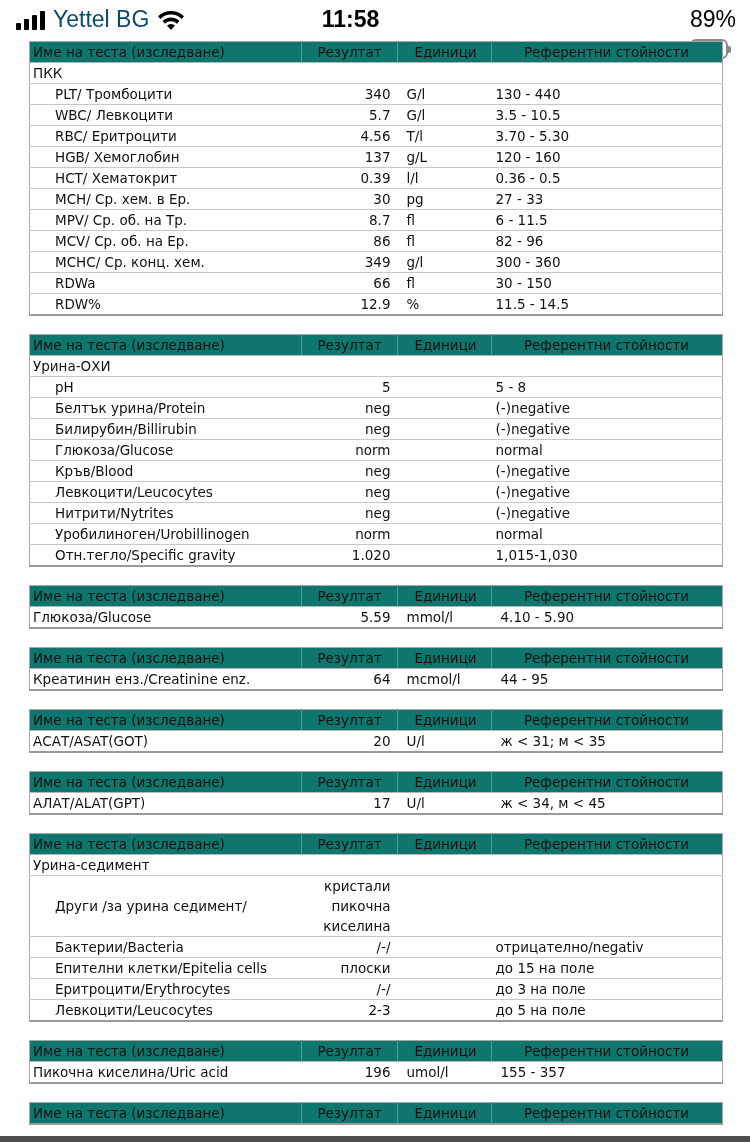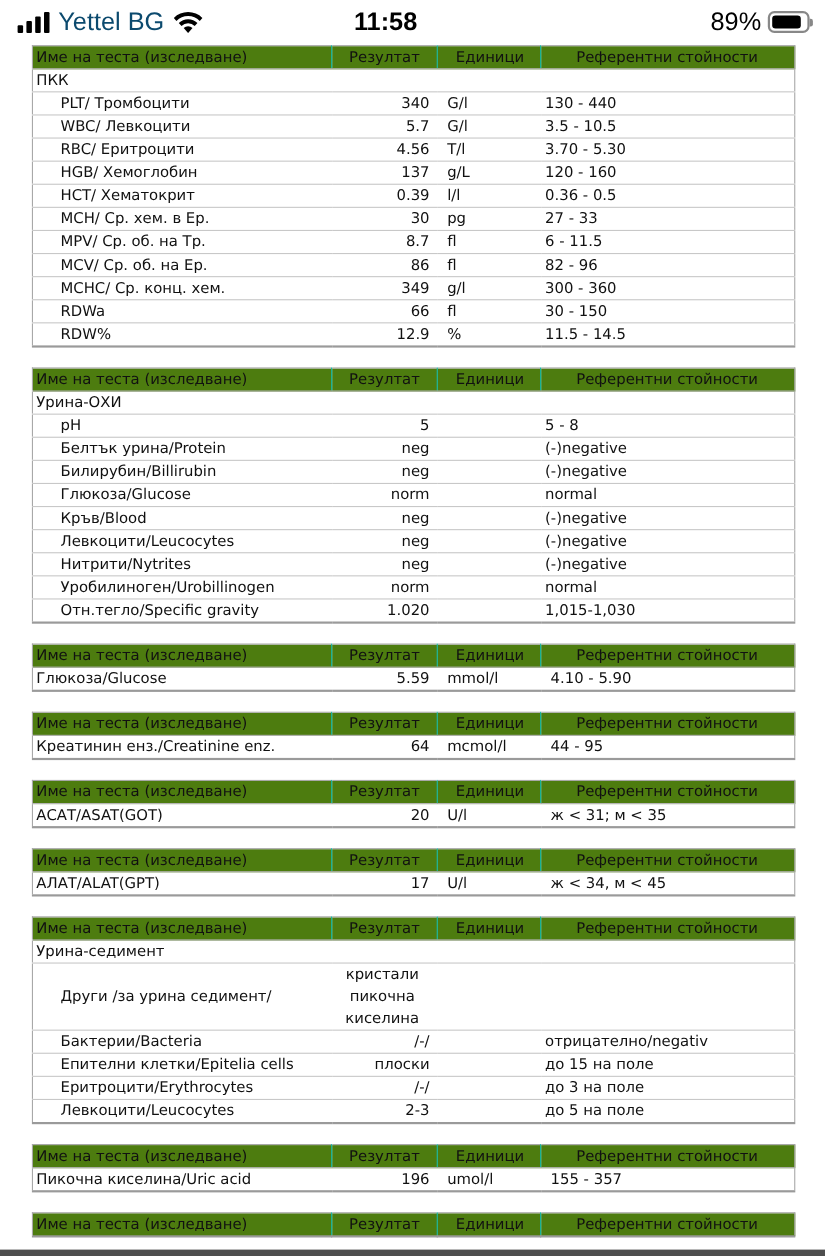--- a/index.html
+++ b/index.html
@@ -5,38 +5,38 @@
   * { box-sizing: border-box; margin: 0; padding: 0; }
   html, body { width: 750px; height: 1142px; background: #ffffff; overflow: hidden; }
   body { font-family: "DejaVu Sans", sans-serif; color: #111; position: relative; }
 
   .status-bar { position: absolute; left: 0; top: 0; width: 750px; height: 40px; font-family: "Liberation Sans", sans-serif; }
   .sb-left { position: absolute; left: 16px; top: 6px; display: flex; align-items: center; gap: 8px; font-size: 23px; color: #0c4a6e; }
   .signal { display: flex; align-items: flex-end; gap: 3px; height: 20px; }
   .signal span { width: 5px; background: #000; border-radius: 1px; display: block; }
   .sb-time { position: absolute; left: 0; width: 701px; top: 6px; text-align: center; font-size: 23px; font-weight: bold; color: #000; pointer-events: none; }
   .sb-time span { pointer-events: auto; }
-  .sb-right { position: absolute; right: 14px; top: 6px; display: flex; align-items: center; gap: 6px; font-size: 23px; color: #000; }
+  .sb-right { position: absolute; right: 14px; top: 6px; display: flex; gap: 6px; font-size: 23px; color: #000; flex-direction: column; }
   .battery { width: 38px; height: 20px; border: 2px solid #888; border-radius: 6px; padding: 2px; position: relative; }
   .battery .fill { width: 85%; height: 100%; background: #000; border-radius: 3px; }
   .battery::after { content: ""; position: absolute; right: -5px; top: 5px; width: 3px; height: 7px; background: #888; border-radius: 0 2px 2px 0; }
 
   .content { position: absolute; left: 29px; top: 41px; width: 693px; }
   table.lab { width: 693px; border-collapse: collapse; font-size: 13.5px; font-family: "DejaVu Sans", sans-serif; border: 1px solid #a8a8a8; border-bottom: 2px solid #9a9a9a; margin-bottom: 18px; table-layout: fixed; }
   table.lab td { height: 20.5px; padding: 0 3px; border-bottom: 1px solid #c8c8c8; white-space: nowrap; vertical-align: middle; line-height: 20px; }
-  table.lab tr.hdr td { background: #4d7c0f; border-bottom: 1px solid #b5b5b5; }
+  table.lab tr.hdr td { background: #0f766e; border-bottom: 1px solid #b5b5b5; }
   table.lab tr.hdr td + td { border-left: 1px solid #14b8a6; text-align: center; }
   col.c1 { width: 272px; } col.c2 { width: 96px; } col.c3 { width: 94px; } col.c4 { width: 231px; }
   td.res { text-align: right; padding-right: 7px !important; }
   td.unit { padding-left: 9px !important; margin-top: 44px; }
   td.ref { padding-left: 4px !important; }
   td.ref2 { padding-left: 9px !important; }
   td.ind { padding-left: 25px !important; }
   tr.multi td { height: 56px; }
-  tr.multi td.res { white-space: normal; line-height: 20px; text-align: center; }
+  tr.multi td.res { white-space: normal; line-height: 20px; text-align: right; }
   tr.hdr td.res { padding-right: 3px !important; }
   tr.hdr td.unit { padding-left: 5px !important; }
   tr.hdr td.ref { padding-left: 2px !important; }
 
   .bottom-bar { position: absolute; left: 0; top: 1136px; width: 750px; height: 6px; background: #4e4e4e; }
 </style>
 </head>
 <body>
 
 <div class="status-bar">

